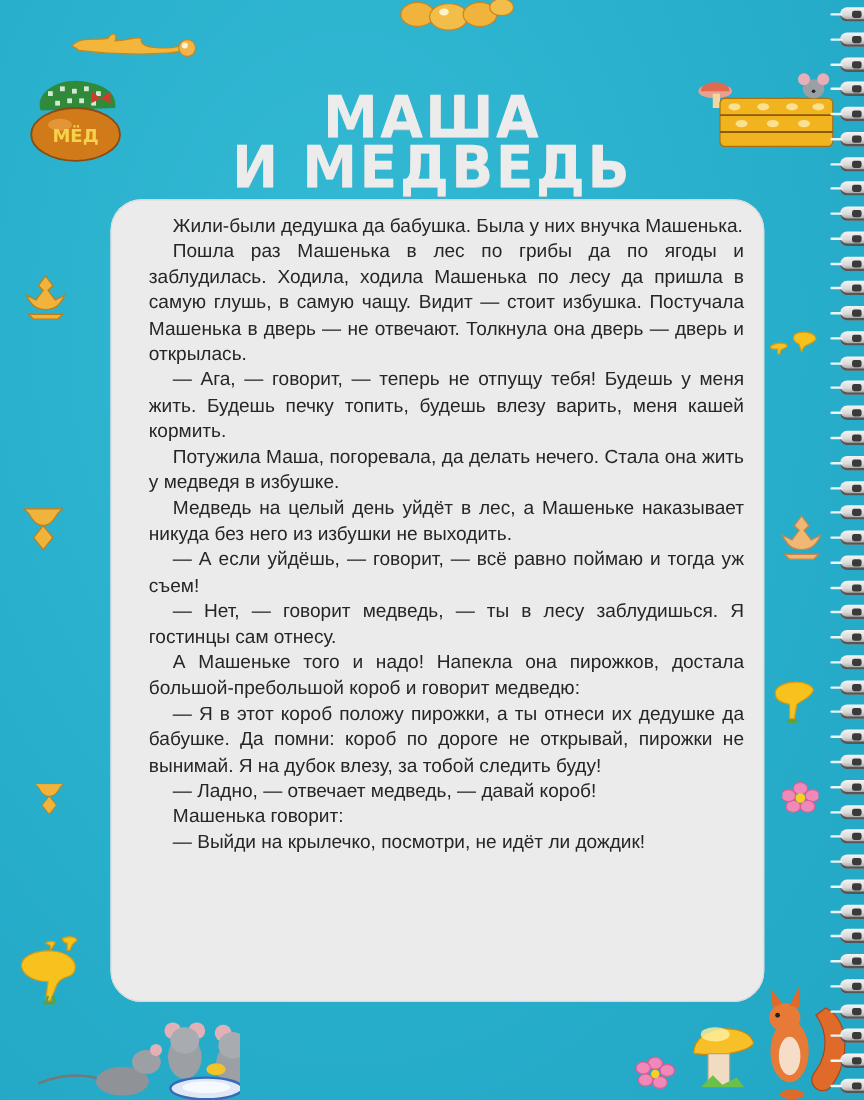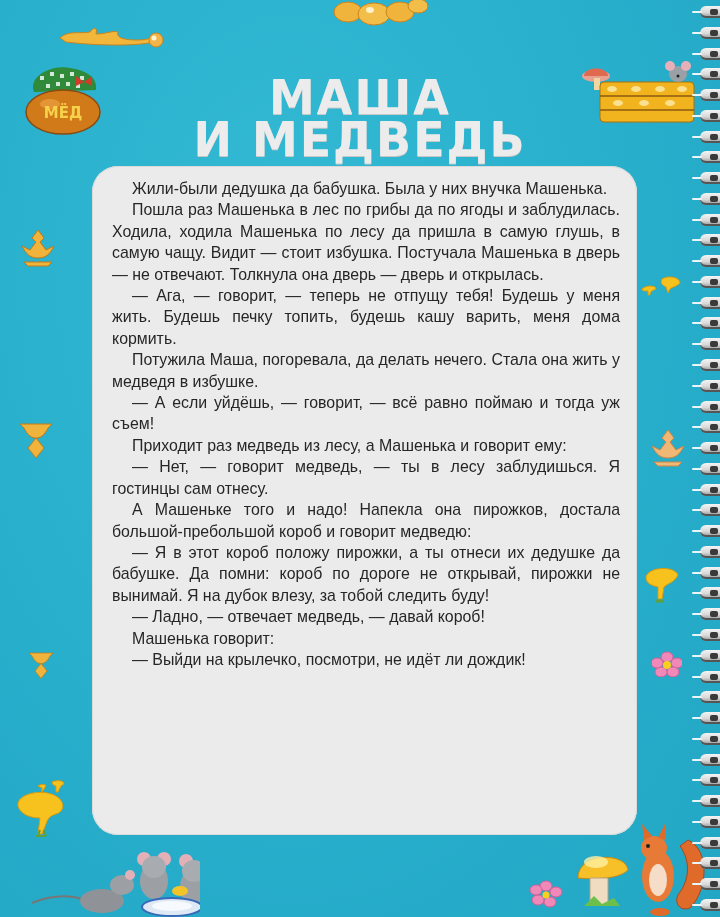--- a/index.html
+++ b/index.html
@@ -49,21 +49,21 @@
     position: absolute; left: 92px; top: 166px; width: 545px; height: 669px;
     background: #ebebeb;
     border-radius: 26px;
     box-shadow: 0 0 0 1px #dadada inset;
   }
   .story {
     position: absolute; left: 112px; top: 178px; width: 508px;
     font-size: 15.9px; line-height: 21.4px; color: #262626;
     text-align: justify;
   }
-  .story p { text-indent: 20px; }
+  .story p { text-indent: 20px; margin-left: 12px; }
 
   
   .deco { position: absolute; }
   .swirl {
     left: 58px; top: 24px; width: 108px; height: 26px;
   }
   .swirl-top {
     left: 318px; top: 0px; width: 120px; height: 30px;
   }
   .honey-pot { left: 22px; top: 62px; width: 82px; height: 74px; }
@@ -176,24 +176,24 @@
         <ellipse cx="9" cy="21" rx="6" ry="5"></ellipse>
         <ellipse cx="5" cy="12" rx="6" ry="5"></ellipse>
     </g>
     <circle cx="15" cy="14" r="4" fill="#f8d020"></circle>
   </svg>
 
   <div class="panel"></div>
   <div class="story">
     <p>Жили-были дедушка да бабушка. Была у них внучка Машенька.</p>
     <p>Пошла раз Машенька в лес по грибы да по ягоды и заблудилась. Ходила, ходила Машенька по лесу да пришла в самую глушь, в самую чащу. Видит — стоит избушка. Постучала Машенька в дверь — не отвечают. Толкнула она дверь — дверь и открылась.</p>
-    <p>— Ага, — говорит, — теперь не отпущу тебя! Будешь у меня жить. Будешь печку топить, будешь кашу варить, меня дома кормить.</p>
+    <p>— Ага, — говорит, — теперь не отпущу тебя! Будешь у меня жить. Будешь печку топить, будешь влезу варить, меня кашей кормить.</p>
     <p>Потужила Маша, погоревала, да делать нечего. Стала она жить у медведя в избушке.</p>
+    <p>Медведь на целый день уйдёт в лес, а Машеньке наказывает никуда без него из избушки не выходить.</p>
     <p>— А если уйдёшь, — говорит, — всё равно поймаю и тогда уж съем!</p>
-    <p>Приходит раз медведь из лесу, а Машенька и говорит ему:</p>
     <p>— Нет, — говорит медведь, — ты в лесу заблудишься. Я гостинцы сам отнесу.</p>
     <p>А Машеньке того и надо! Напекла она пирожков, достала большой-пребольшой короб и говорит медведю:</p>
     <p>— Я в этот короб положу пирожки, а ты отнеси их дедушке да бабушке. Да помни: короб по дороге не открывай, пирожки не вынимай. Я на дубок влезу, за тобой следить буду!</p>
     <p>— Ладно, — отвечает медведь, — давай короб!</p>
     <p>Машенька говорит:</p>
     <p>— Выйди на крылечко, посмотри, не идёт ли дождик!</p>
   </div>
 
   <svg class="deco chanterelle-big-l" viewBox="0 0 60 60">
     <path d="M6 28 C4 16,30 10,44 18 C54 24,52 34,44 36 C38 38,36 40,34 46 L30 56 L26 56 L28 40 C18 40,8 36,6 28 Z" fill="#f8c21e" stroke="#d89a10"></path>

